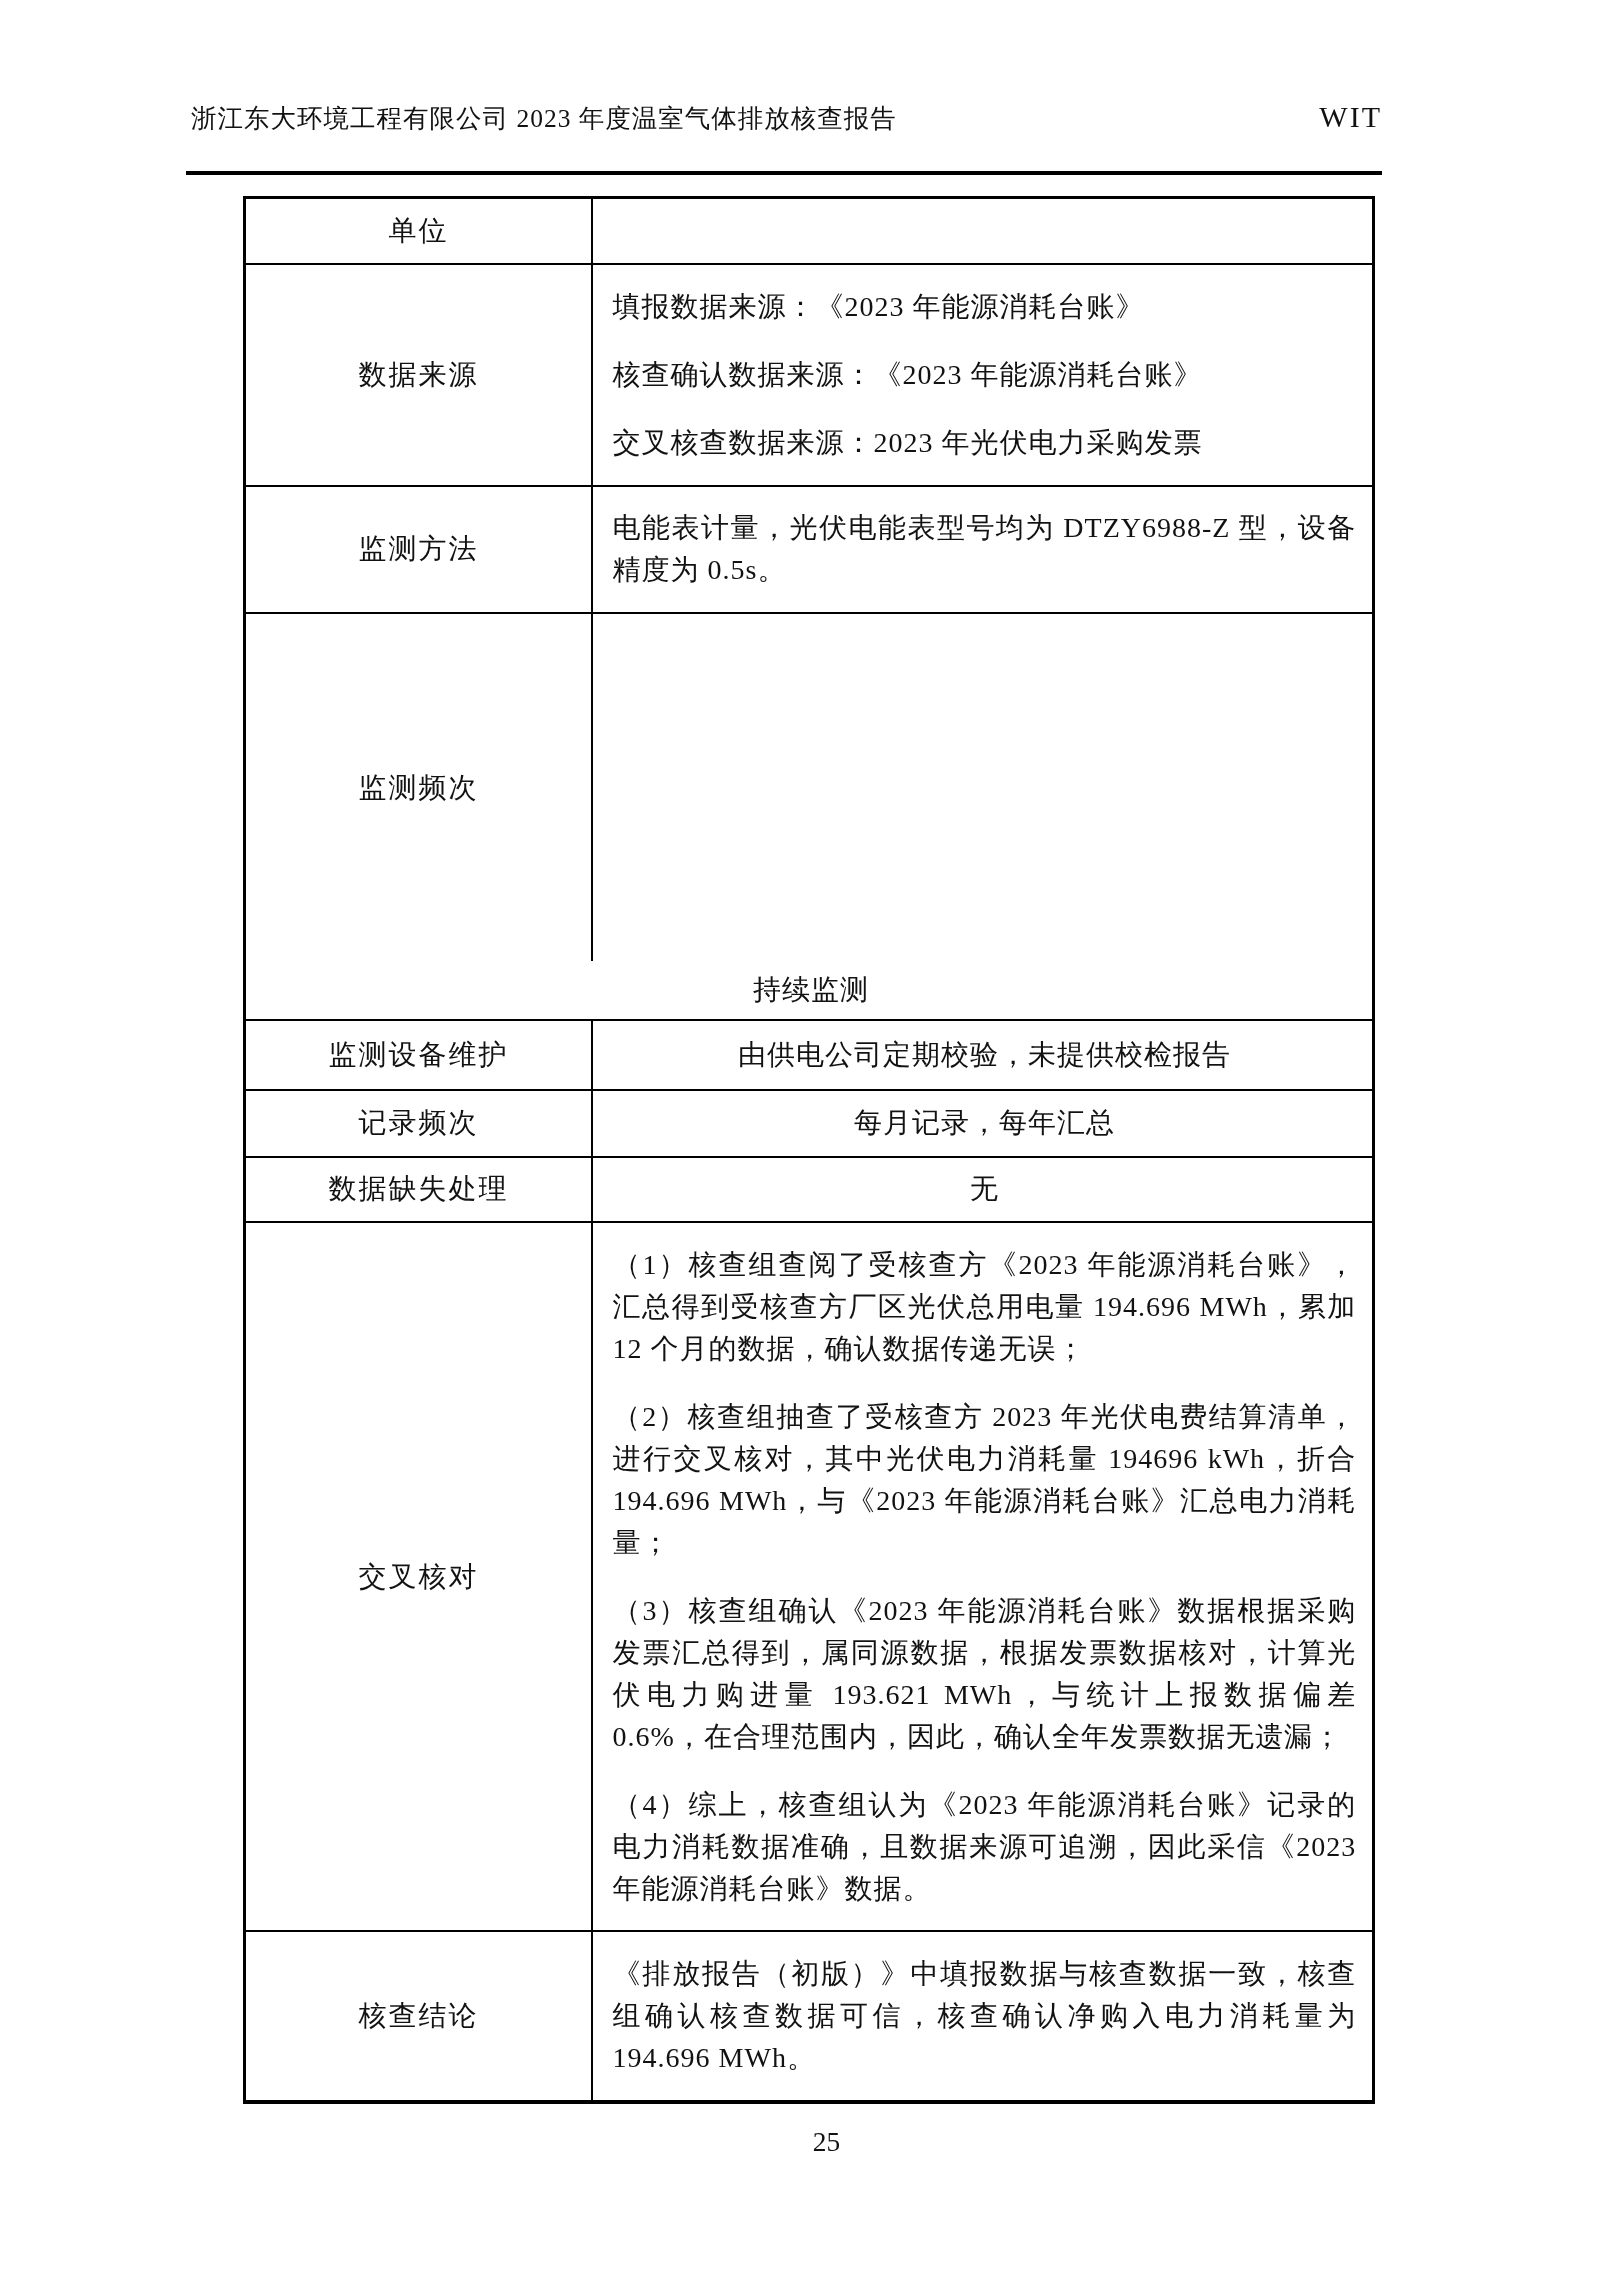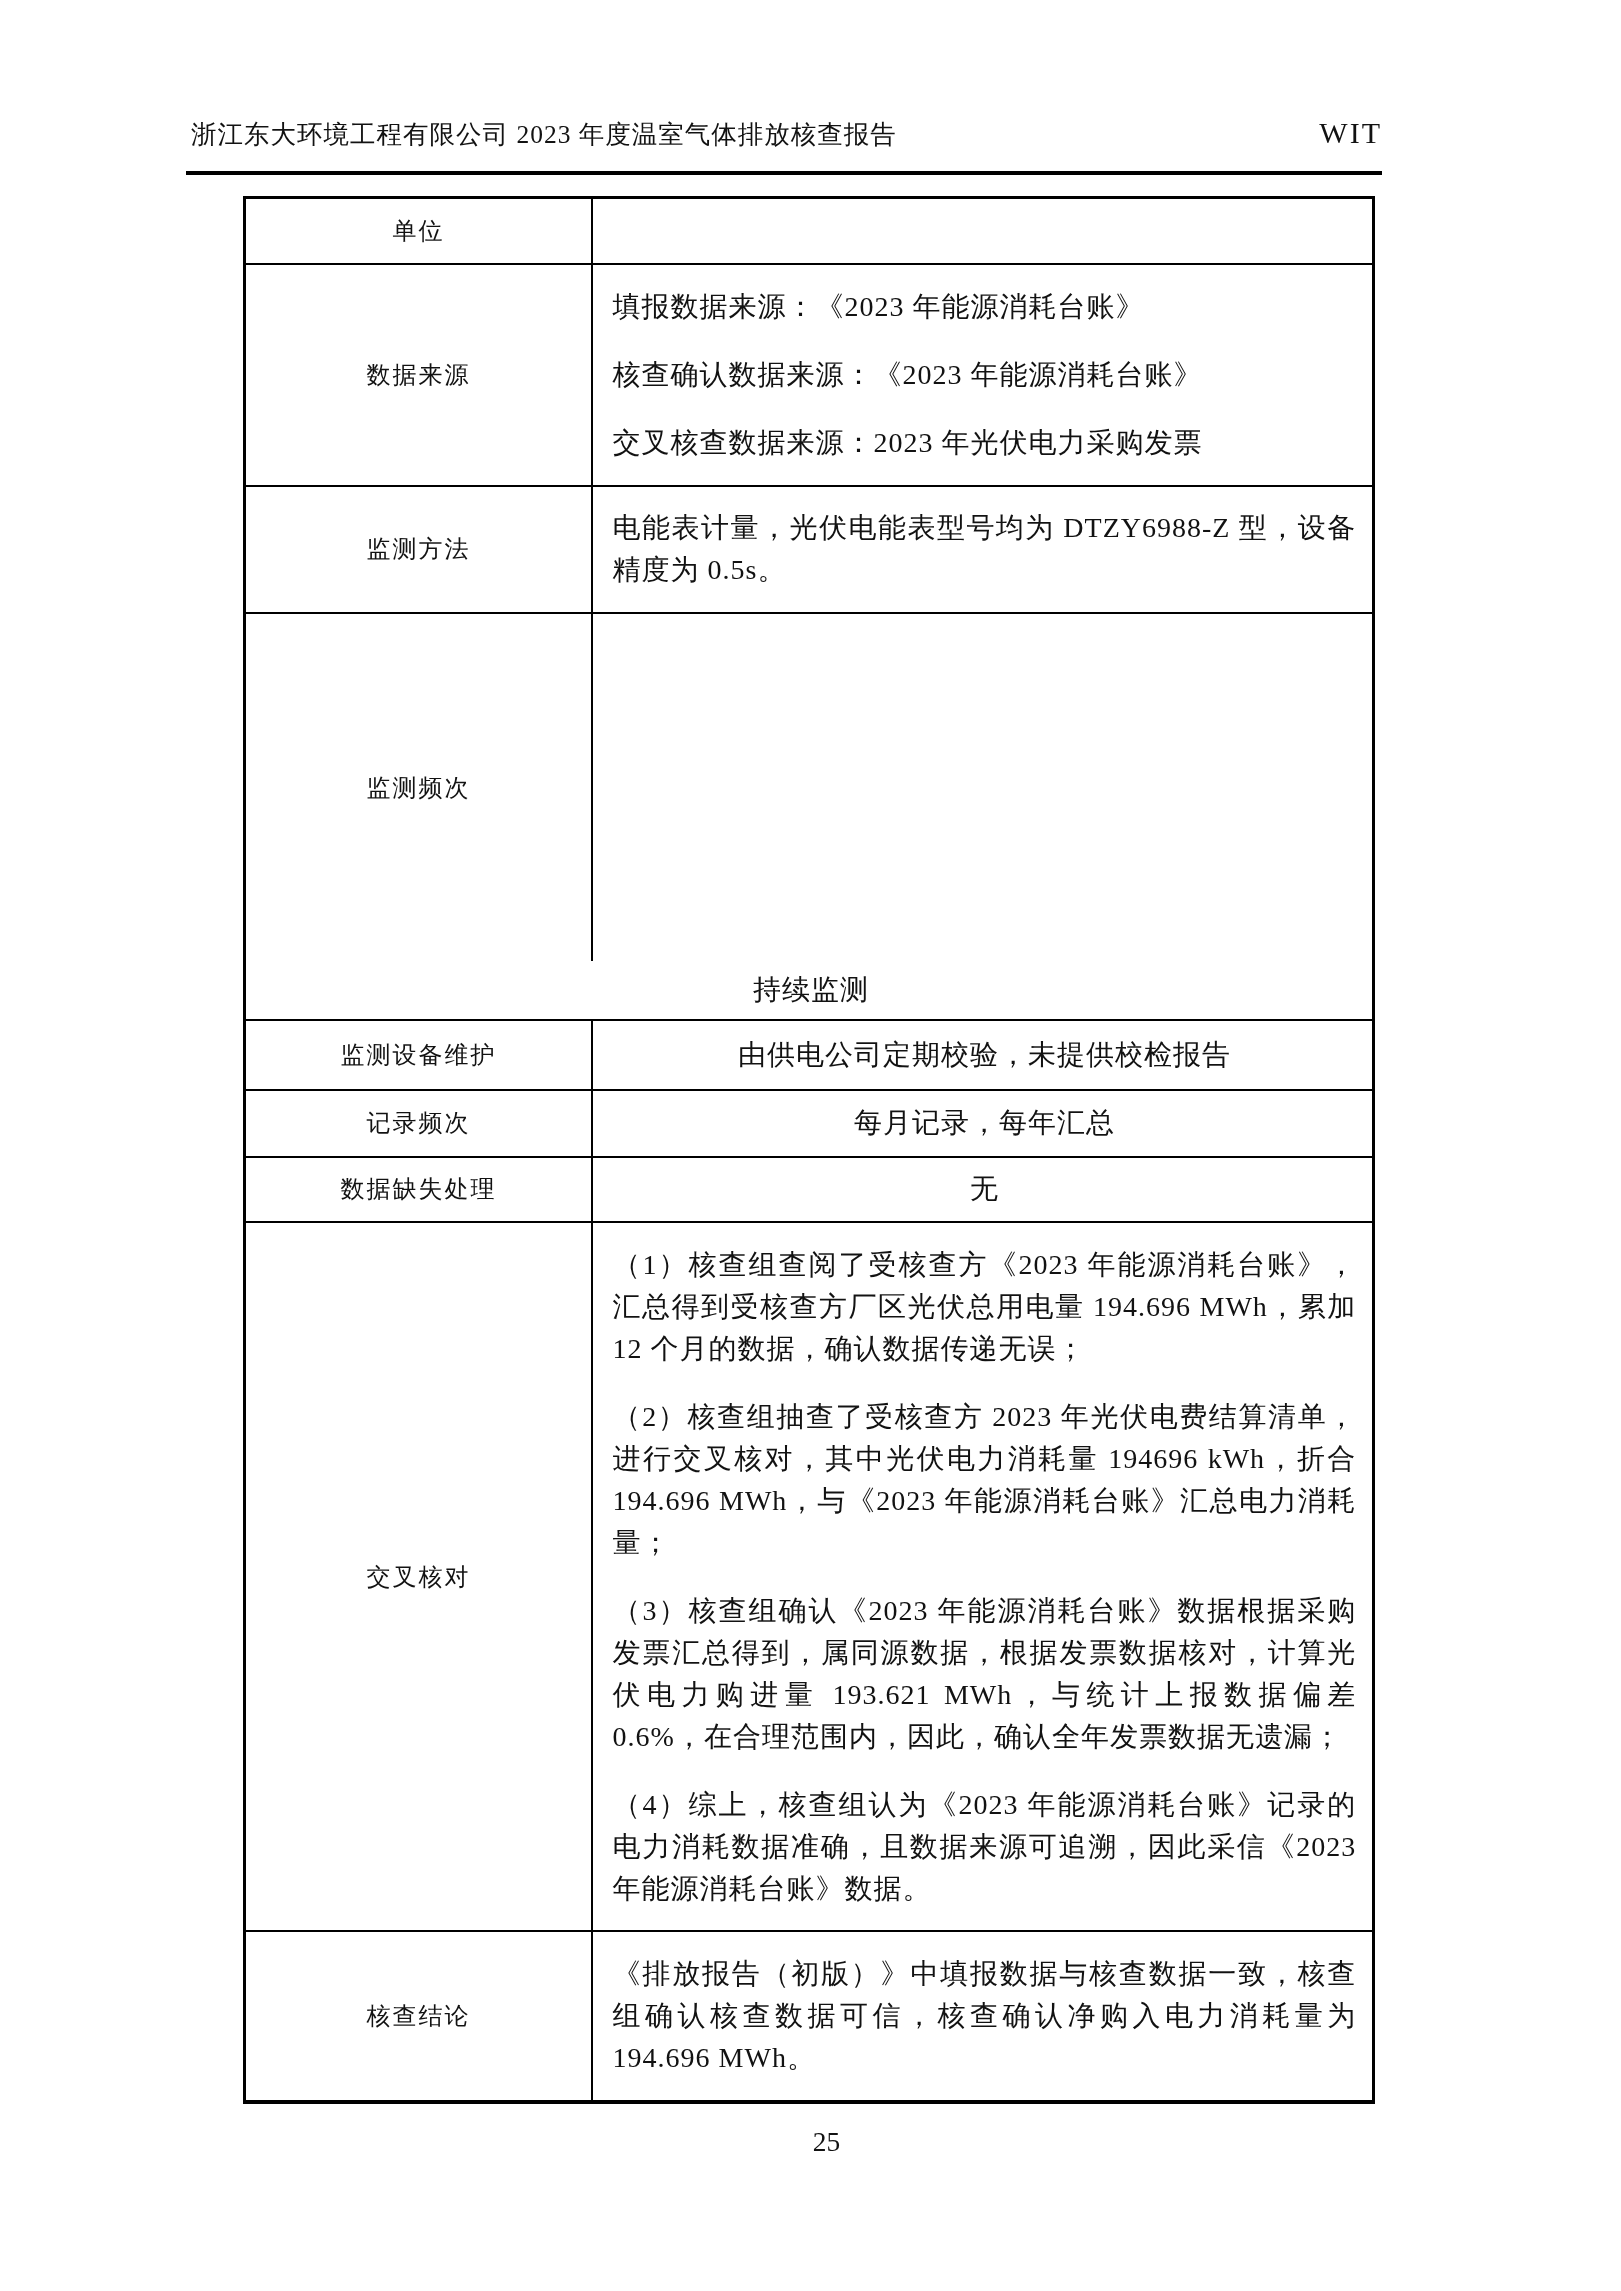--- a/index.html
+++ b/index.html
@@ -3,40 +3,40 @@
 <meta charset="utf-8">
 <style>
   html,body{margin:0;padding:0;}
   body{
     width:1621px;height:2292px;position:relative;background:#ffffff;
     font-family:"Liberation Serif","DejaVu Serif",serif;color:#121212;
     -webkit-font-smoothing:antialiased;
   }
   
   .page-header{
-    position:absolute;left:191px;top:116px;width:1191px;
+    position:absolute;left:191px;top:100px;width:1191px;
     display:flex;justify-content:space-between;align-items:baseline;
   }
   .header-title{font-size:25.5px;letter-spacing:1px;white-space:nowrap;}
   .header-mark{font-size:30px;letter-spacing:2px;}
   .header-rule{
     position:absolute;left:186px;top:171px;width:1196px;height:3.9px;background:#000;
   }
   
   .vtable{
     position:absolute;left:243px;top:196px;width:1132px;box-sizing:border-box;
     border:3.9px solid #000;border-bottom-width:4.9px;
     display:flex;flex-direction:column;background:#fff;
   }
   .vrow{display:flex;border-bottom:2.9px solid #000;}
   .vrow:last-child{border-bottom:none;}
   .label-cell{
     flex:0 0 347px;width:347px;box-sizing:border-box;border-right:2px solid #000;
     display:flex;align-items:center;justify-content:center;text-align:right;
-    font-size:24px;padding:5.9px 11.8px;letter-spacing:2px;font-family:Liberation Serif, serif;
+    font-size:28px;padding:5.9px 11.8px;letter-spacing:2px;font-family:Liberation Serif, serif;
   }
   .value-cell{
     flex:1;box-sizing:border-box;font-size:28px;
     padding:7.8px 15.7px 7.8px 19.6px;
     display:flex;flex-direction:column;justify-content:center;
   }
   .value-cell.center{align-items:center;text-align:center;}
   .value-single{line-height:42px;letter-spacing:1px;}
   .value-line{line-height:42px;margin:13px 0;letter-spacing:1px;}
   .value-para{line-height:42px;margin:13px 0;text-align:justify;letter-spacing:1px;}

